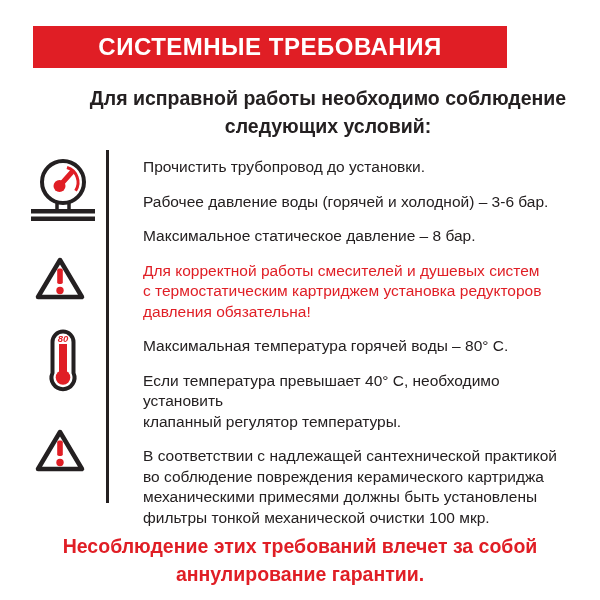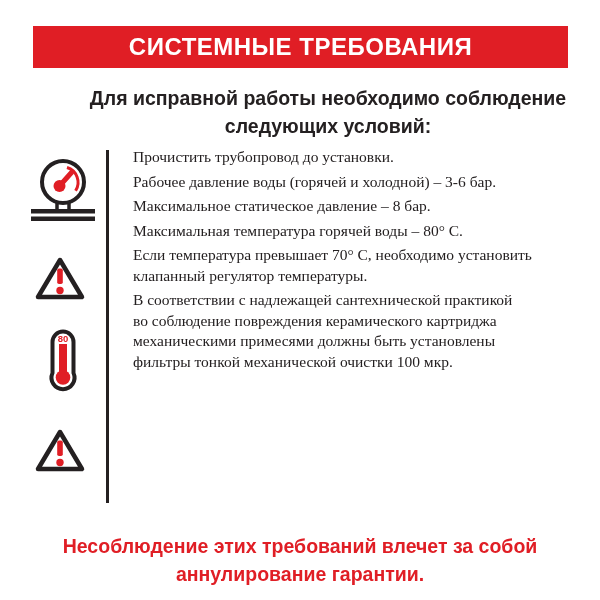--- a/index.html
+++ b/index.html
@@ -12,49 +12,49 @@
   body {
     width: 600px; height: 600px;
     background: #ffffff;
     font-family: "Liberation Sans", sans-serif;
     position: relative;
     overflow: hidden;
     color: var(--ink);
   }
   .banner {
     position: absolute; left: 33px; top: 26px;
-    width: 535px; height: 42px;
+    width: 474px; height: 42px;
     background: var(--accent-red);
     display: flex; align-items: center; justify-content: center;
   }
   .banner-title {
     color: var(--banner-text);
     font-size: 24px; font-weight: bold; letter-spacing: 0.5px;
   }
   .intro {
     position: absolute; left: 0; top: 85px; width: 600px;
     text-align: center; font-size: 19.5px; font-weight: bold;
     line-height: 27.5px; white-space: pre-line; color: var(--ink); margin-left: 28px;
   }
   .divider {
     position: absolute; left: 106px; top: 150px;
     width: 2.5px; height: 353px; background: var(--ink);
   }
   .text-col {
     position: absolute; left: 129px; top: 143px; width: 455px;
     font-size: 15.5px; line-height: 20.5px; color: var(--ink);
   }
-  .para { white-space: pre-line; margin: 4px; font-family: Liberation Serif, serif; }
+  .para { white-space: pre-line; margin: 14px; }
   .para.alert { color: var(--accent-red); }
   .footer {
     position: absolute; left: 0; top: 532px; width: 556px;
     text-align: center; font-size: 19.5px; font-weight: bold;
     line-height: 28px; white-space: pre-line; color: var(--accent-red); padding-left: 44px;
   }
-  .icon { position: absolute; }
+  .icon { position: absolute; font-style: italic; }
   .icon-gauge   { left: 31px; top: 157px; }
   .icon-tri1    { left: 34px; top: 256px; }
   .icon-thermo  { left: 46px; top: 329px; }
   .icon-tri2    { left: 34px; top: 428px; }
   .stroke-ink { stroke: var(--ink); fill: none; }
   .fill-ink   { fill: var(--ink); }
   .fill-white-stroke-ink { fill: #ffffff; stroke: var(--ink); }
   .stroke-red { stroke: var(--accent-red); fill: none; }
   .fill-red   { fill: var(--accent-red); }
   .thermo-label {
@@ -109,22 +109,25 @@
     <circle class="fill-red" cx="26" cy="34.5" r="3.7"></circle>
   </svg>
 </div>
 
 <div class="divider"></div>
 
 <div class="text-col">
   <p class="para">Прочистить трубопровод до установки.</p>
   <p class="para">Рабочее давление воды (горячей и холодной) – 3-6 бар.</p>
   <p class="para">Максимальное статическое давление – 8 бар.</p>
+  <p class="para alert">Для корректной работы смесителей и душевых систем
+с термостатическим картриджем установка редукторов
+давления обязательна!</p>
   <p class="para">Максимальная температура горячей воды – 80° C.</p>
-  <p class="para">Если температура превышает 70° C, необходимо установить
+  <p class="para">Если температура превышает 40° C, необходимо установить
 клапанный регулятор температуры.</p>
   <p class="para">В соответствии с надлежащей сантехнической практикой
 во соблюдение повреждения керамического картриджа
 механическими примесями должны быть установлены
 фильтры тонкой механической очистки 100 мкр.</p>
 </div>
 
 <div class="footer">Несоблюдение этих требований влечет за собой
 аннулирование гарантии.</div>
 

